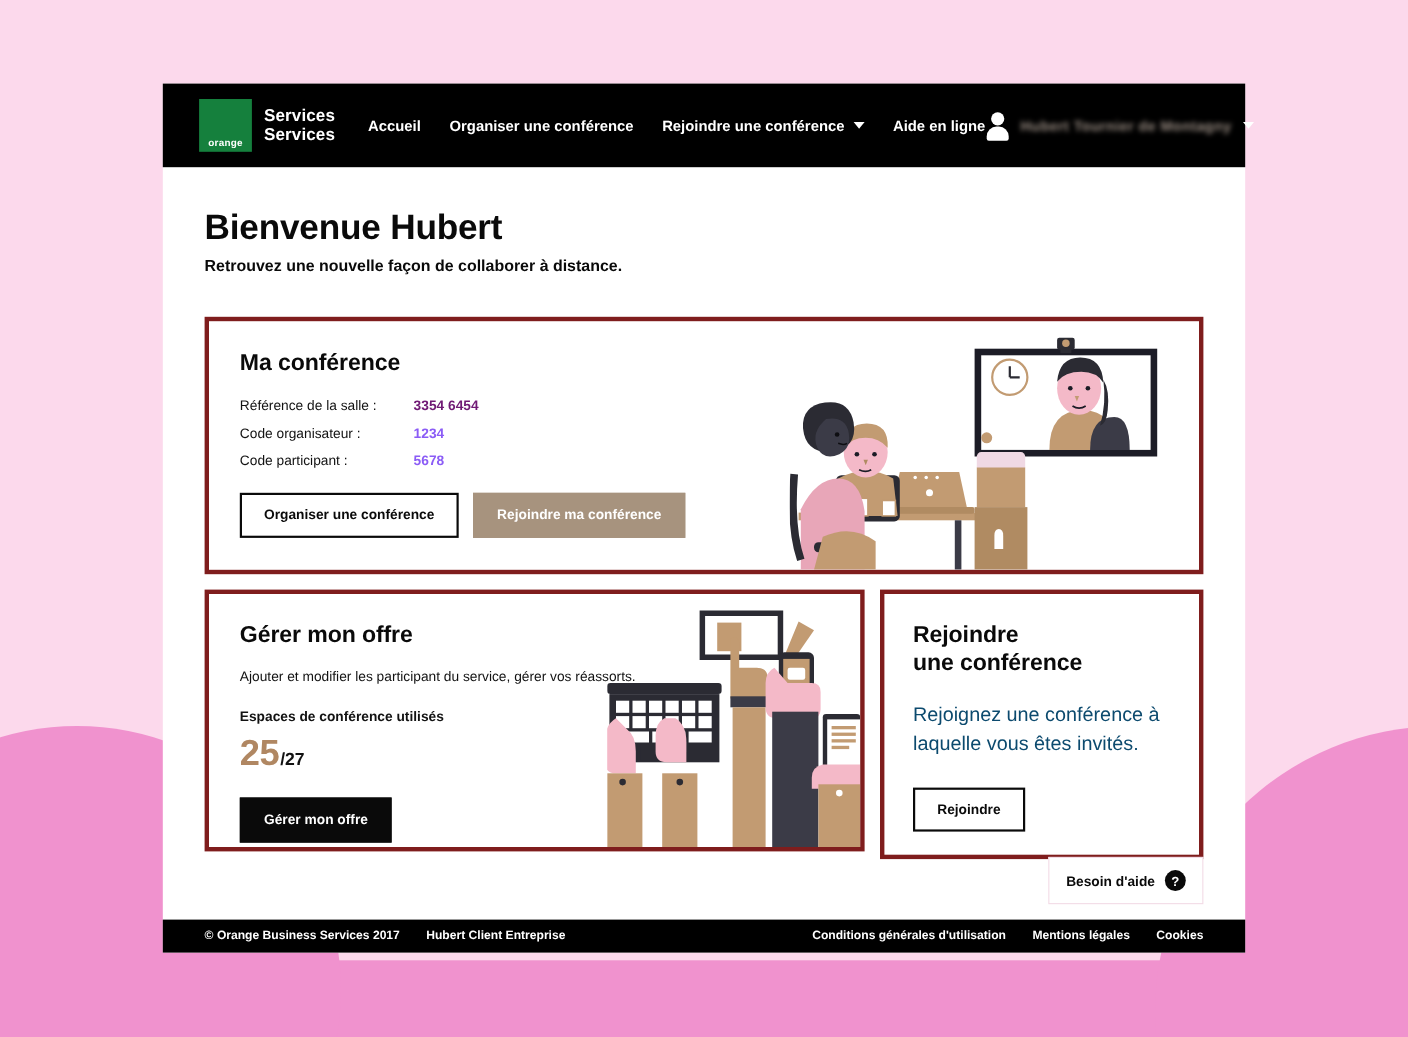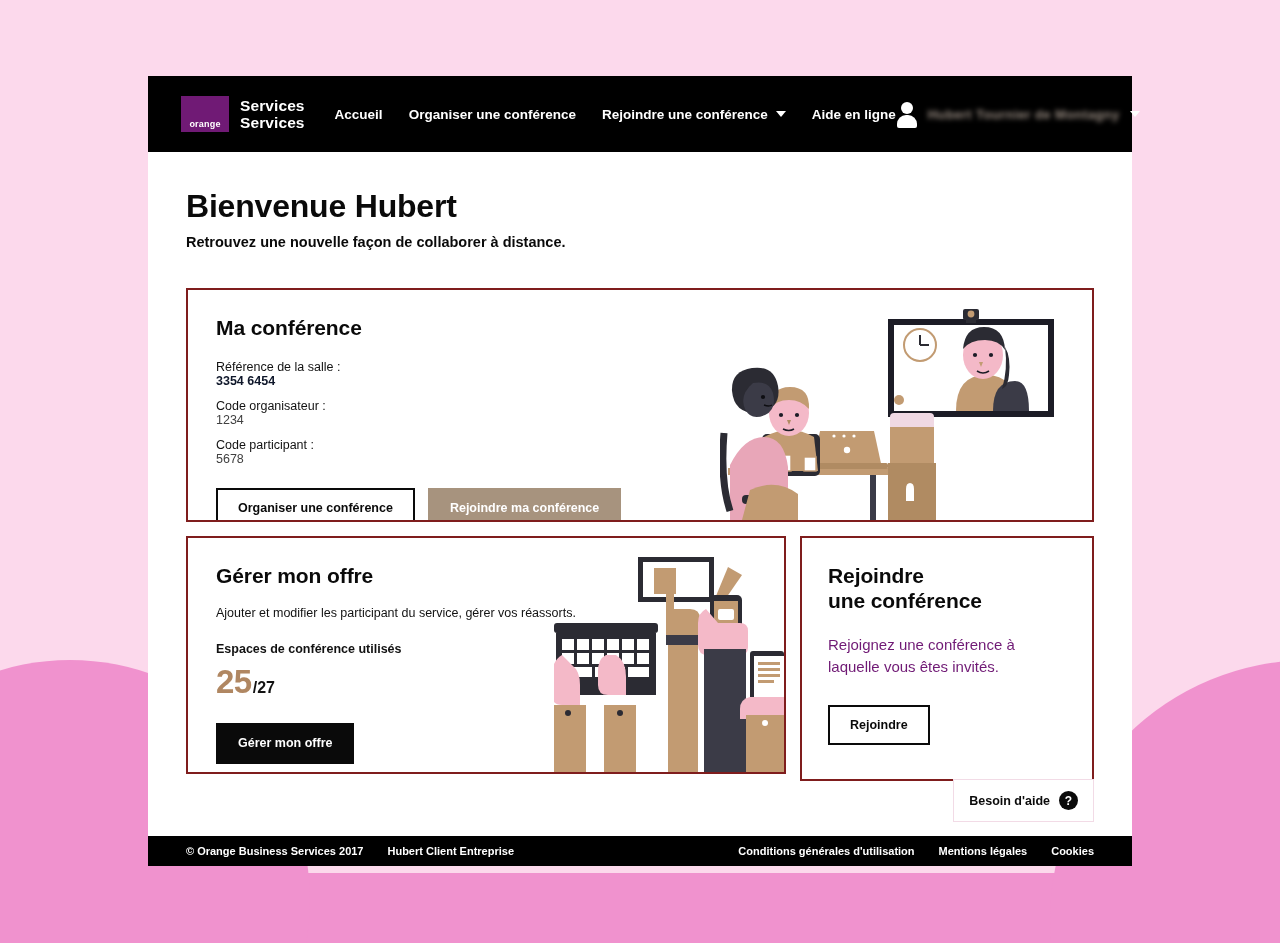--- a/index.html
+++ b/index.html
@@ -54,22 +54,22 @@
     height: 76px;
     display: flex;
     align-items: center;
     padding: 0 22px 0 33px;
     flex-shrink: 0;
   }
 
   .brand { display: flex; align-items: center; gap: 11px; }
 
   .logo-box {
-    width: 48px; height: 36px;
-    background: #701a75;
+    width: 48px; height: 48px;
+    background: #15803d;
     position: relative;
     display: flex;
     align-items: flex-end;
     justify-content: center;
   }
   .logo-box .logo-word {
     font-size: 9px;
     font-weight: bold;
     color: #ffffff;
     letter-spacing: .2px;
@@ -160,21 +160,21 @@
   }
   .page-subtitle {
     font-size: 14.5px;
     font-weight: bold;
     color: #0a0a0a;
     margin-top: 9px;
   }
 
   
   .card {
-    border: 2px solid #7f1d1d;
+    border: 4px solid #7f1d1d;
     background: #ffffff;
     position: relative;
     overflow: hidden;
   }
 
   .card-conference {
     margin-top: 38px;
     height: 234px;
     padding: 26px 28px;
   }
@@ -185,25 +185,24 @@
     color: #0a0a0a;
     letter-spacing: -.1px;
   }
 
   .info-list { margin-top: 20px; }
   .info-row {
     display: flex;
     align-items: baseline;
     font-size: 12.5px;
     margin-bottom: 11px;
-    flex-direction: column;
   }
   .info-label { width: 158px; color: #121212; }
-  .info-value { font-weight: normal; color: #404040; }
-  .info-value.accent { color: #0f172a; font-weight: bold; }
+  .info-value { font-weight: bold; color: #8b5cf6; }
+  .info-value.accent { color: #701a75; font-weight: bold; }
 
   .btn-row { display: flex; gap: 13px; margin-top: 22px; }
 
   .btn {
     font-size: 12.5px;
     font-weight: bold;
     padding: 12px 20px;
     cursor: pointer;
     white-space: nowrap;
     line-height: 1;
@@ -270,22 +269,22 @@
   .offer-btn-wrap { margin-top: 22px; }
 
   .join-title {
     font-size: 21px;
     font-weight: bold;
     color: #0a0a0a;
     line-height: 1.18;
     letter-spacing: -.1px;
   }
   .join-desc {
-    font-size: 15px;
-    color: #701a75;
+    font-size: 18px;
+    color: #0c4a6e;
     margin-top: 20px;
     line-height: 1.5;
   }
   .join-btn-wrap { margin-top: 26px; }
 
   
   .help-pill {
     position: absolute;
     right: 38px;
     bottom: 14px;

